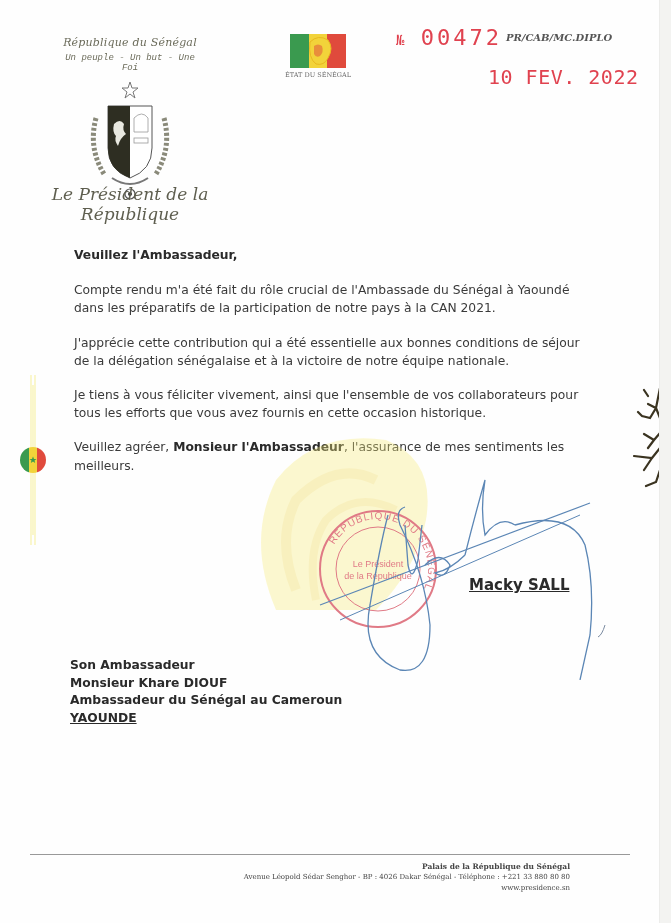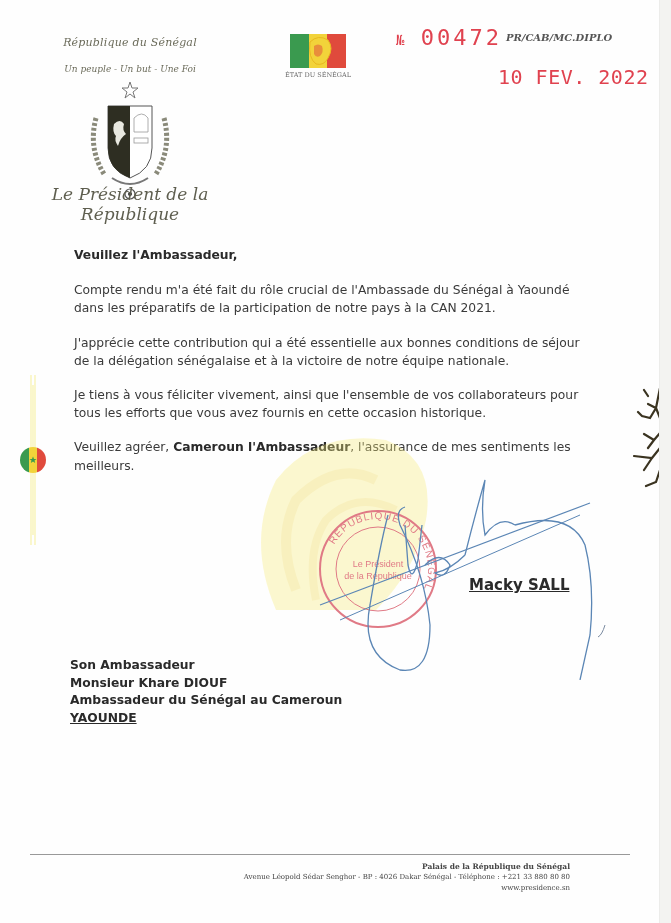--- a/index.html
+++ b/index.html
@@ -5,34 +5,34 @@
     * { margin: 0; padding: 0; box-sizing: border-box; }
     html, body { width: 671px; height: 923px; background: #ffffff; overflow: hidden; }
     body { position: relative; font-family: "Liberation Sans", sans-serif; color: #333; }
     .page { position: absolute; left: 0; top: 0; width: 660px; height: 923px; background: #fefefe; }
     .edge { position: absolute; left: 659px; top: 0; width: 12px; height: 923px; background: #f3f3f1; border-left: 1px solid #ececea; }
 
     
     .hdr-left { position: absolute; left: 20px; top: 36px; width: 220px; text-align: center; }
     .script { font-family: "DejaVu Serif", serif; font-style: italic; color: #6b6b5a; }
     .rep { font-size: 11px; letter-spacing: 0.2px; position: absolute; left: 40px; top: 0; width: 140px; text-align: center; }
-    .motto { font-size: 9px; position: absolute; left: 40px; top: 28px; width: 140px; text-align: center; }
+    .motto { font-size: 9px; position: absolute; left: 40px; top: 17px; width: 140px; text-align: center; font-family: Liberation Mono, monospace; }
     .emblem { position: absolute; left: 62px; top: 42px; width: 96px; height: 124px; }
     .president { position: absolute; left: -2px; top: 148px; width: 224px; font-size: 17px; text-align: center; color: #5e5e4f; }
 
     
     .flag-logo { position: absolute; left: 290px; top: 34px; width: 56px; height: 34px; }
     .etat { position: absolute; left: 282px; top: 71px; width: 72px; font-size: 6.5px; text-align: center; color: #6a6a6a; font-family: "DejaVu Serif", serif; }
 
     
     .ref { position: absolute; left: 396px; top: 25px; white-space: nowrap; }
     .ref-no { font-family: "DejaVu Sans Mono", monospace; color: #e0424f; font-size: 22px; letter-spacing: 3px; vertical-align: middle; }
     .ref-no .no { font-size: 14px; letter-spacing: 0; }
     .ref-code { font-family: "DejaVu Serif", serif; font-style: italic; font-weight: bold; color: #555; font-size: 10px; margin-left: 4px; vertical-align: middle; }
-    .date { position: absolute; left: 498px; top: 65px; font-family: "DejaVu Sans Mono", monospace; color: #e0424f; font-size: 20px; letter-spacing: 0.5px; }
+    .date { position: absolute; left: 488px; top: 65px; font-family: "DejaVu Sans Mono", monospace; color: #e0424f; font-size: 20px; letter-spacing: 0.5px; }
 
     
     .body-text { position: absolute; left: 74px; top: 246px; width: 520px; font-family: "DejaVu Sans", sans-serif; font-size: 12.3px; line-height: 18.2px; color: #3a3a3a; }
     .salutation { font-weight: bold; color: #2a2a2a; margin-bottom: 17px; }
     .para { margin-bottom: 16px; }
     .bold { font-weight: bold; color: #2a2a2a; }
 
     
     .watermark { position: absolute; left: 236px; top: 420px; width: 210px; height: 210px; opacity: 0.35; }
     .stamp { position: absolute; left: 316px; top: 507px; width: 124px; height: 124px; }
@@ -112,21 +112,21 @@
   </svg>
   <svg class="baobab" viewBox="0 0 40 115">
     <path d="M40,10 L36,30 L28,26 M36,30 L30,40 L22,38 M36,30 L40,40 M40,55 L34,62 L24,56 M34,62 L28,70 M40,70 L32,80 L14,78 M32,80 L24,92 M40,92 L36,104 L26,108 M28,18 L24,12 M22,38 L18,34" fill="none" stroke="#3a3320" stroke-width="2.2" stroke-linecap="round"></path>
   </svg>
 
   <div class="body-text">
     <div class="salutation">Veuillez l'Ambassadeur,</div>
     <div class="para">Compte rendu m'a été fait du rôle crucial de l'Ambassade du Sénégal à Yaoundé dans les préparatifs de la participation de notre pays à la CAN 2021.</div>
     <div class="para">J'apprécie cette contribution qui a été essentielle aux bonnes conditions de séjour de la délégation sénégalaise et à la victoire de notre équipe nationale.</div>
     <div class="para">Je tiens à vous féliciter vivement, ainsi que l'ensemble de vos collaborateurs pour tous les efforts que vous avez fournis en cette occasion historique.</div>
-    <div class="para"><span>Veuillez agréer, </span><span class="bold">Cameroun l'Ambassadeur</span><span>, l'assurance de mes sentiments les meilleurs.</span></div>
+    <div class="para"><span>Veuillez agréer, </span><span class="bold">Monsieur l'Ambassadeur</span><span>, l'assurance de mes sentiments les meilleurs.</span></div>
   </div>
 
   <svg class="watermark" viewBox="0 0 210 210">
     <path d="M40,190 Q10,120 40,60 Q80,10 150,20 Q200,40 190,100 Q180,150 140,190 Z" fill="#f7ec7a"></path>
     <path d="M60,170 Q40,120 60,80 Q100,40 140,60" fill="none" stroke="#efd84a" stroke-width="10"></path>
     <path d="M80,180 Q70,130 90,100 Q120,70 160,90" fill="none" stroke="#efd84a" stroke-width="8"></path>
   </svg>
 
   <svg class="stamp" viewBox="0 0 124 124">
     <circle cx="62" cy="62" r="58" fill="none" stroke="#e07a86" stroke-width="2"></circle>

